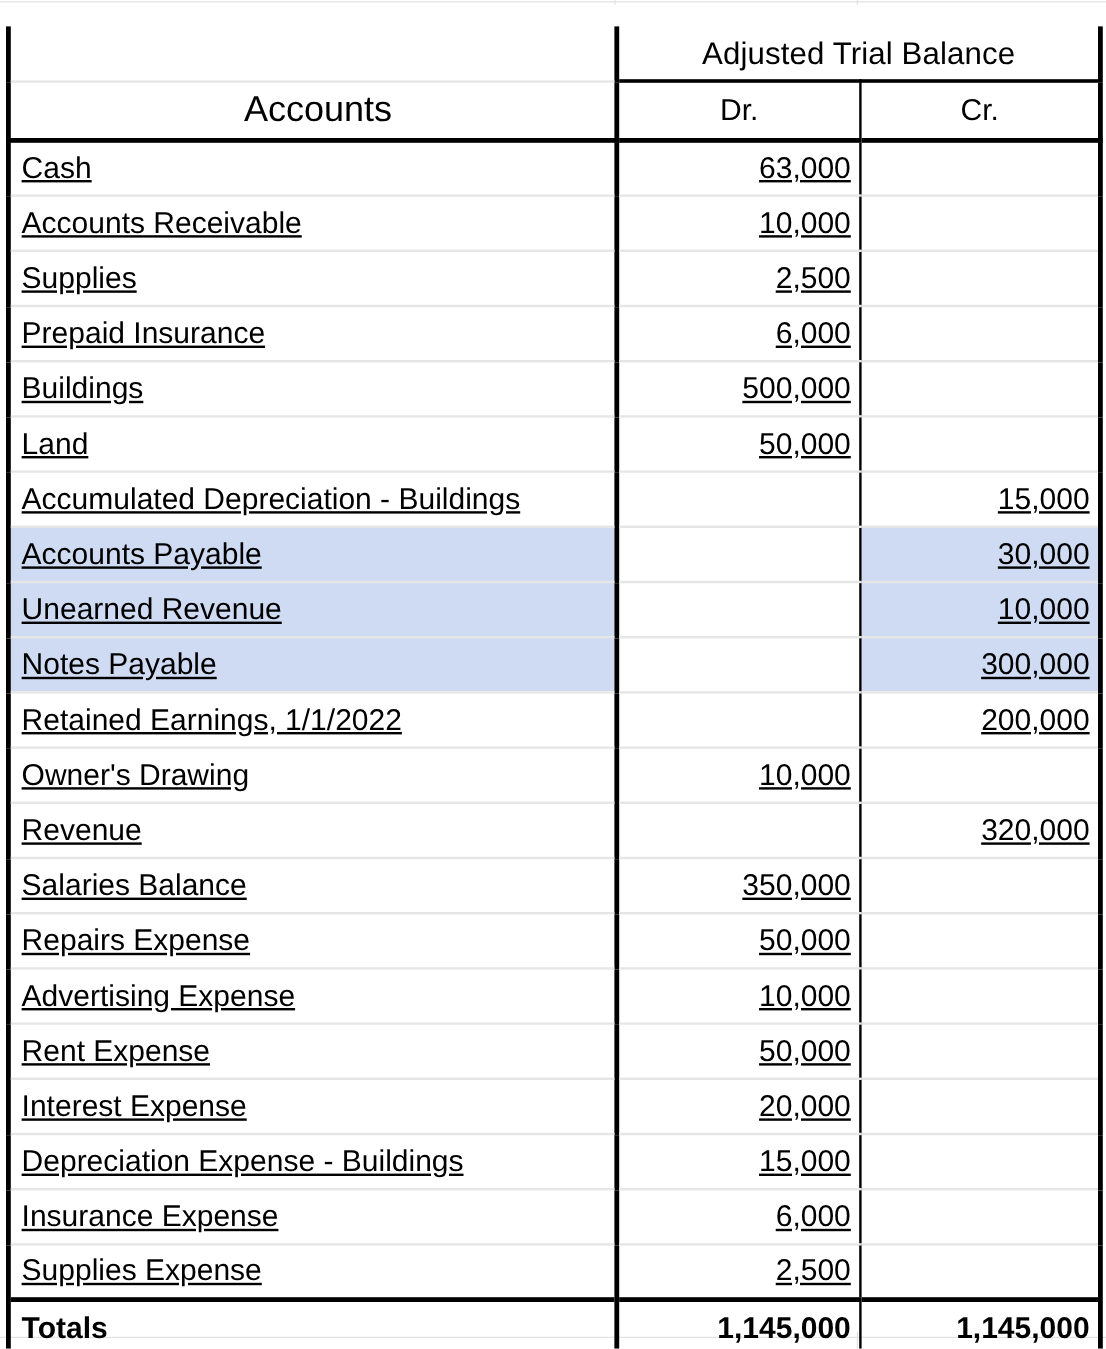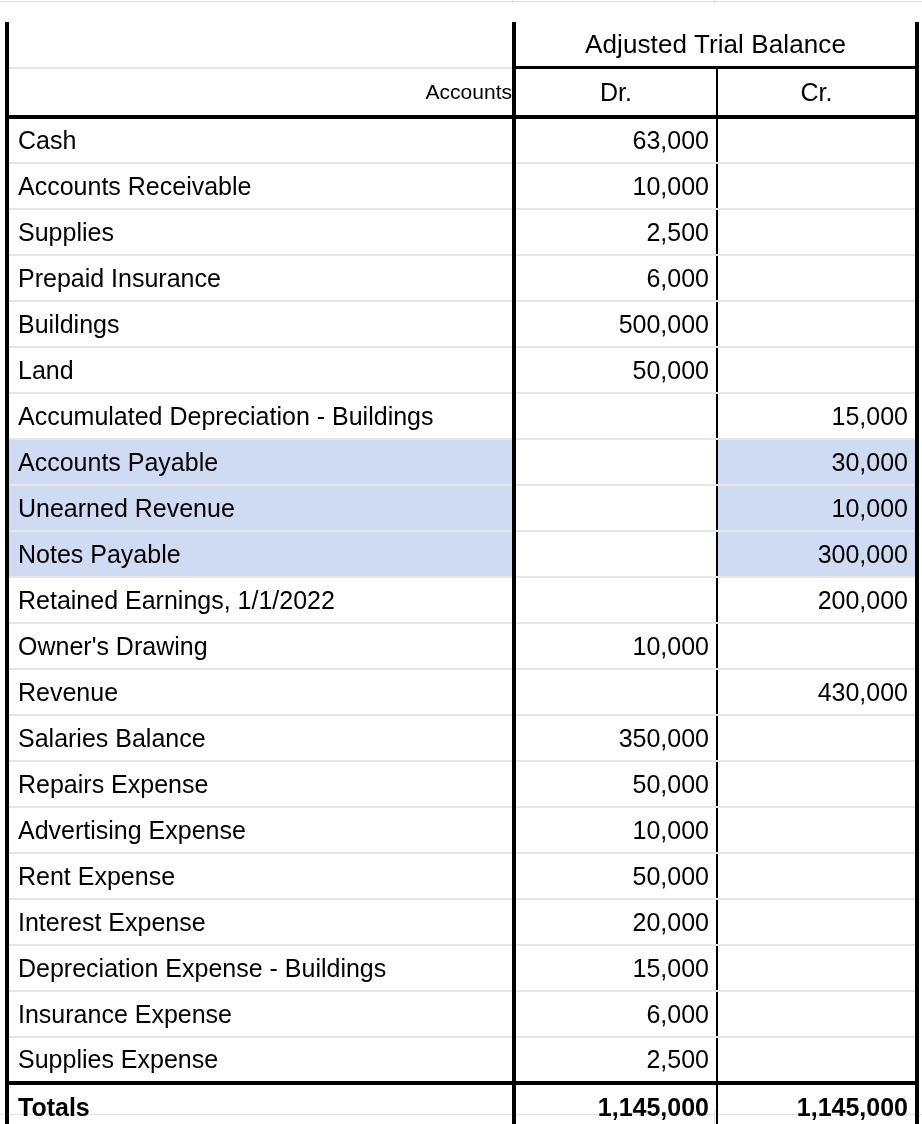--- a/index.html
+++ b/index.html
@@ -80,31 +80,31 @@
     letter-spacing: 0.1px;
   }
   .hdr-sub {
     height: 46px;
     text-align: center;
     font-weight: bold;
     font-size: 25px;
   }
   .hdr-acct {
     height: 46px;
-    text-align: right;
+    text-align: center;
     font-weight: bold;
-    font-size: 21px;
+    font-size: 30px;
     padding-left: 9px !important;
   }
   .hdr-blank {
     height: 44px;
   }
 
   
-  tr.row { height: 46px; }
+  tr.row { height: 46px; text-decoration: underline; }
   td.acct {
     text-align: left;
     padding-left: 9px !important;
     white-space: nowrap;
     overflow: hidden;
   }
   td.num {
     text-align: right;
     padding-right: 7px !important;
     white-space: nowrap;
@@ -207,21 +207,21 @@
           <td class="num-cr br-thick bb-light">200,000</td>
         </tr>
         <tr class="row">
           <td class="acct bl-thick br-thick bb-light">Owner's Drawing</td>
           <td class="num br-thin bb-light">10,000</td>
           <td class="num-cr br-thick bb-light"></td>
         </tr>
         <tr class="row">
           <td class="acct bl-thick br-thick bb-light">Revenue</td>
           <td class="num br-thin bb-light"></td>
-          <td class="num-cr br-thick bb-light">430,000</td>
+          <td class="num-cr br-thick bb-light">320,000</td>
         </tr>
         <tr class="row">
           <td class="acct bl-thick br-thick bb-light">Salaries Balance</td>
           <td class="num br-thin bb-light">350,000</td>
           <td class="num-cr br-thick bb-light"></td>
         </tr>
         <tr class="row">
           <td class="acct bl-thick br-thick bb-light">Repairs Expense</td>
           <td class="num br-thin bb-light">50,000</td>
           <td class="num-cr br-thick bb-light"></td>

